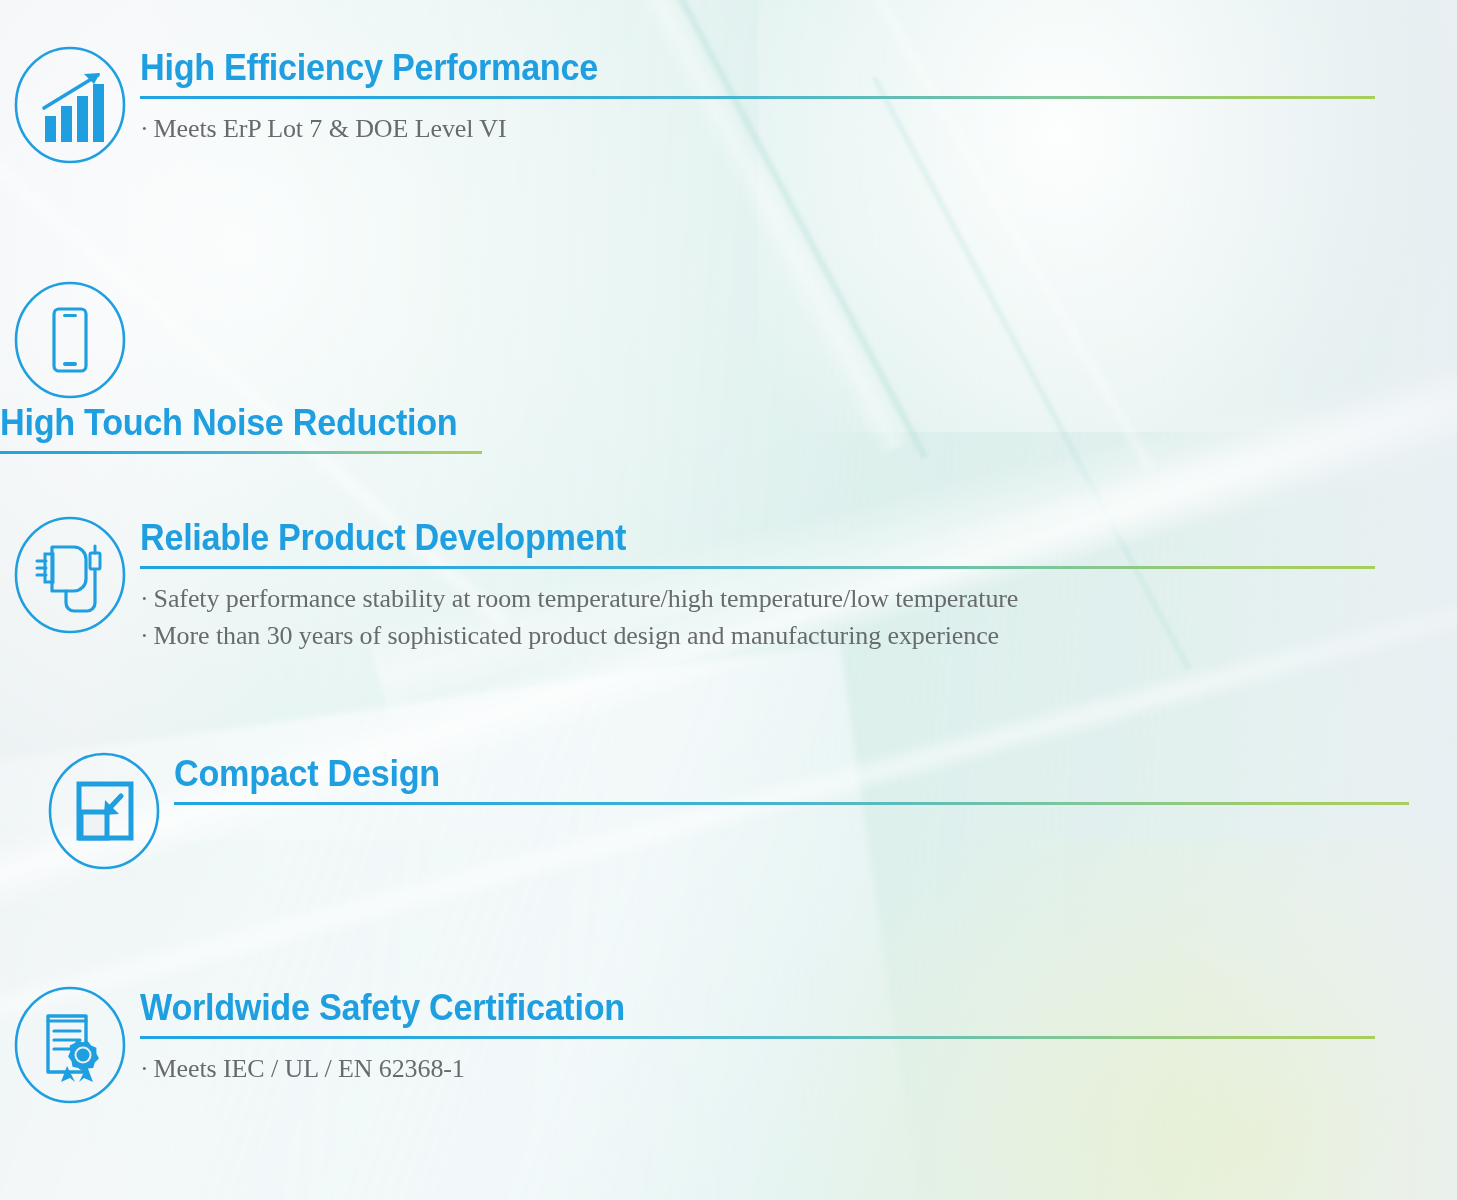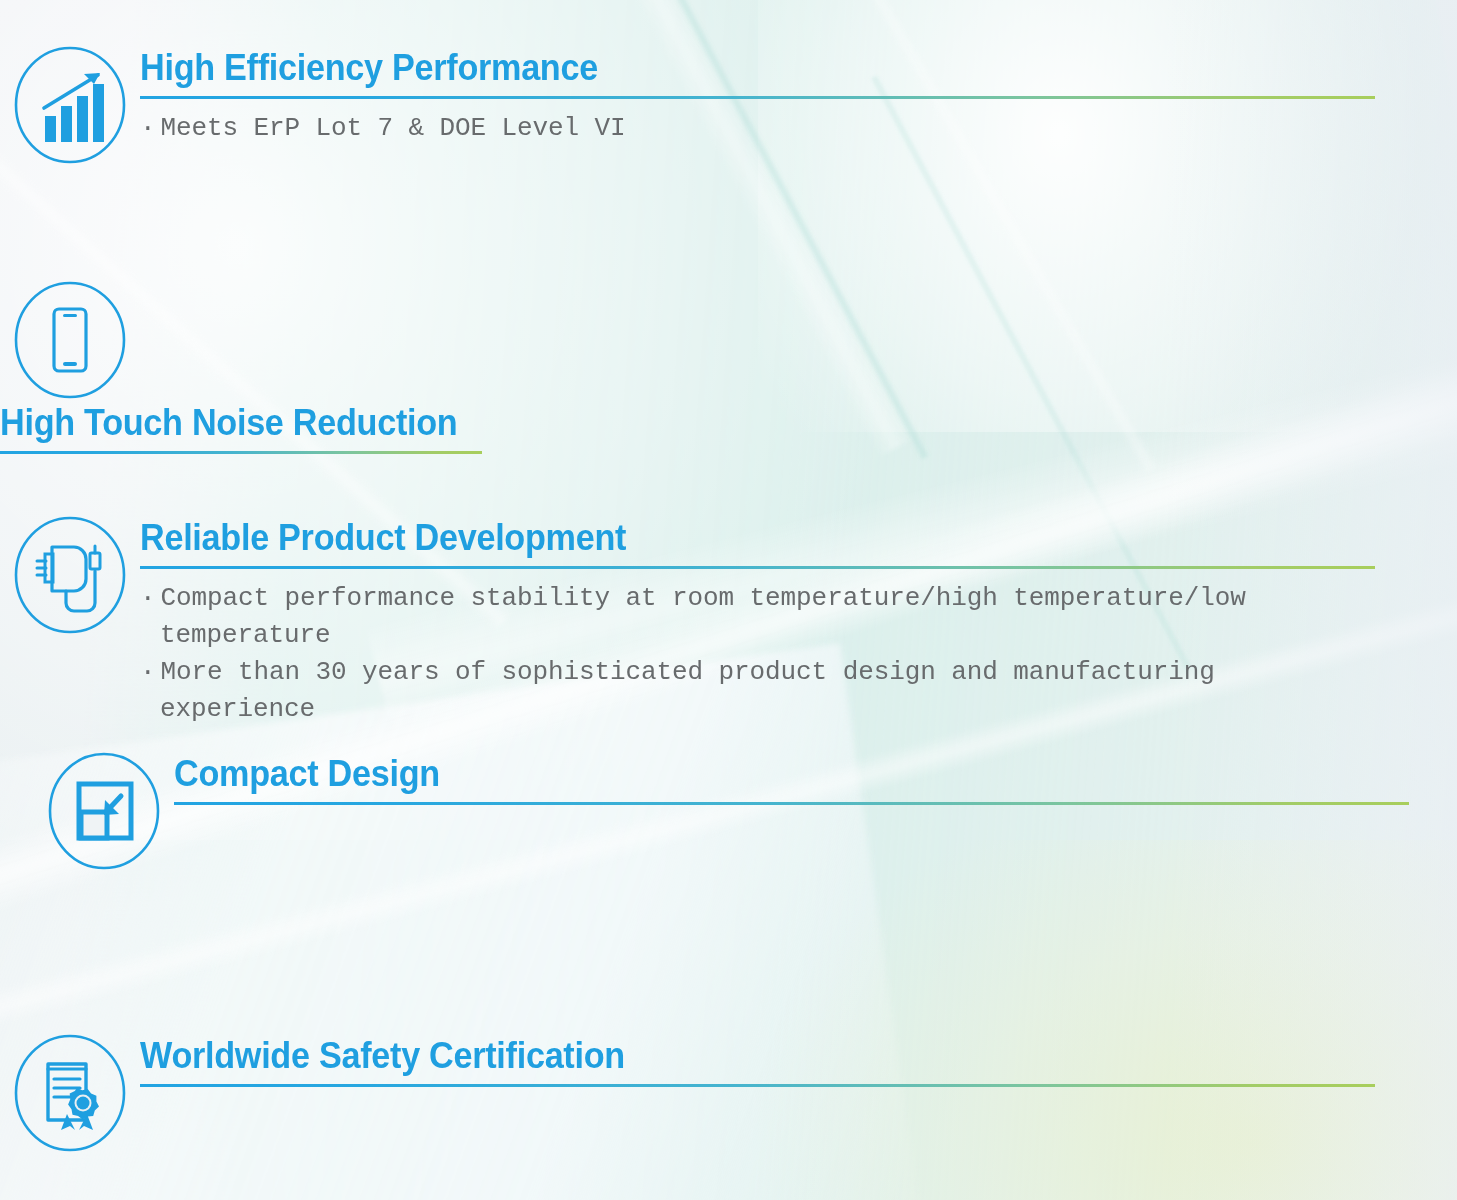--- a/index.html
+++ b/index.html
@@ -191,21 +191,21 @@
     background: linear-gradient(to right,
       #22a4e2 0%,
       #27a7e0 18%,
       #45b4cf 48%,
       #7bc59f 72%,
       #a2cc67 90%,
       #a8ce5c 100%);
   }
 
   .bullets {
-    font-family: Liberation Mono, monospace;
+    font-family: Liberation Serif, serif;
     font-size: 26px;
     line-height: 37px;
     color: #686b6d;
     letter-spacing: -0.1px;
   }
   .bullet {
     display: block;
     padding-left: 20px;
     text-indent: -20px;
     white-space: pre-line;
@@ -213,21 +213,21 @@
   .bullet .dot {
     color: #686b6d;
     padding-right: 5px;
   }
 
   
   #feature-0 { top: 44px; }
   #feature-1 { top: 279px; flex-direction: column; }
   #feature-2 { top: 514px; }
   #feature-3 { top: 750px; margin-left: 34px; }
-  #feature-4 { top: 1032px; }
+  #feature-4 { top: 984px; }
 </style>
 </head>
 <body>
 
 <div id="bg-root">
   <div class="bg-base"></div>
   <div class="bg-mint"></div>
   <div class="bg-white-tl"></div>
   <div class="bg-white-top"></div>
   <div class="tealband t1"></div>
@@ -295,21 +295,21 @@
         <path d="M52 75 v12 a8 8 0 0 0 8 8 h13 a8 8 0 0 0 8 -8 v-32" fill="none" stroke="#1f9fe0" stroke-width="3.2" stroke-linecap="round"></path>
 
         <rect x="76" y="37" width="10" height="16" rx="1.5" fill="none" stroke="#1f9fe0" stroke-width="3"></rect>
         <path d="M81 37 v-7" fill="none" stroke="#1f9fe0" stroke-width="3" stroke-linecap="round"></path>
       </svg>
     </div>
     <div class="feature-body">
       <div class="feature-title">Reliable Product Development</div>
       <div class="divider"></div>
       <div class="bullets">
-        <span class="bullet"><span class="dot">·</span><span>Compact performance stability at room temperature/high temperature/low temperature</span></span>
+        <span class="bullet"><span class="dot">·</span><span>Safety performance stability at room temperature/high temperature/low temperature</span></span>
         <span class="bullet"><span class="dot">·</span><span>More than 30 years of sophisticated product  design and manufacturing experience</span></span>
       </div>
     </div>
   </div>
 
   <div class="feature" id="feature-3">
     <div class="icon-wrap">
       <svg class="icon-circle" viewBox="0 0 112 118">
         <ellipse cx="56" cy="59" rx="54" ry="57" fill="none" stroke="#1f9fe0" stroke-width="2.6"></ellipse>
 
@@ -340,16 +340,19 @@
         <path d="M73 80 l6 16 l-9 -4 l-5 4 z" fill="#1f9fe0"></path>
 
         <path d="M63 54 l5.2 2.2 l5.5 -1.2 l3.4 4.5 l5.3 2.2 l0 5.7 l2.6 5.1 l-4.2 3.9 l-1.6 5.5 l-5.7 0.6 l-4.9 2.9 l-4.5 -3.5 l-5.6 -1.1 l-1 -5.6 l-3.4 -4.6 l2.2 -5.3 l-0.6 -5.7 l5.1 -2.6 z" fill="#1f9fe0"></path>
         <circle cx="69" cy="69" r="8.5" fill="#e9eff2"></circle>
         <circle cx="69" cy="69" r="6.5" fill="#1f9fe0"></circle>
       </svg>
     </div>
     <div class="feature-body">
       <div class="feature-title">Worldwide Safety Certification</div>
       <div class="divider"></div>
+      <div class="bullets">
+        <span class="bullet"><span class="dot">·</span><span>Meets IEC / UL / EN 62368-1</span></span>
+      </div>
     </div>
   </div>
 
 </div>
 
 </body></html>

